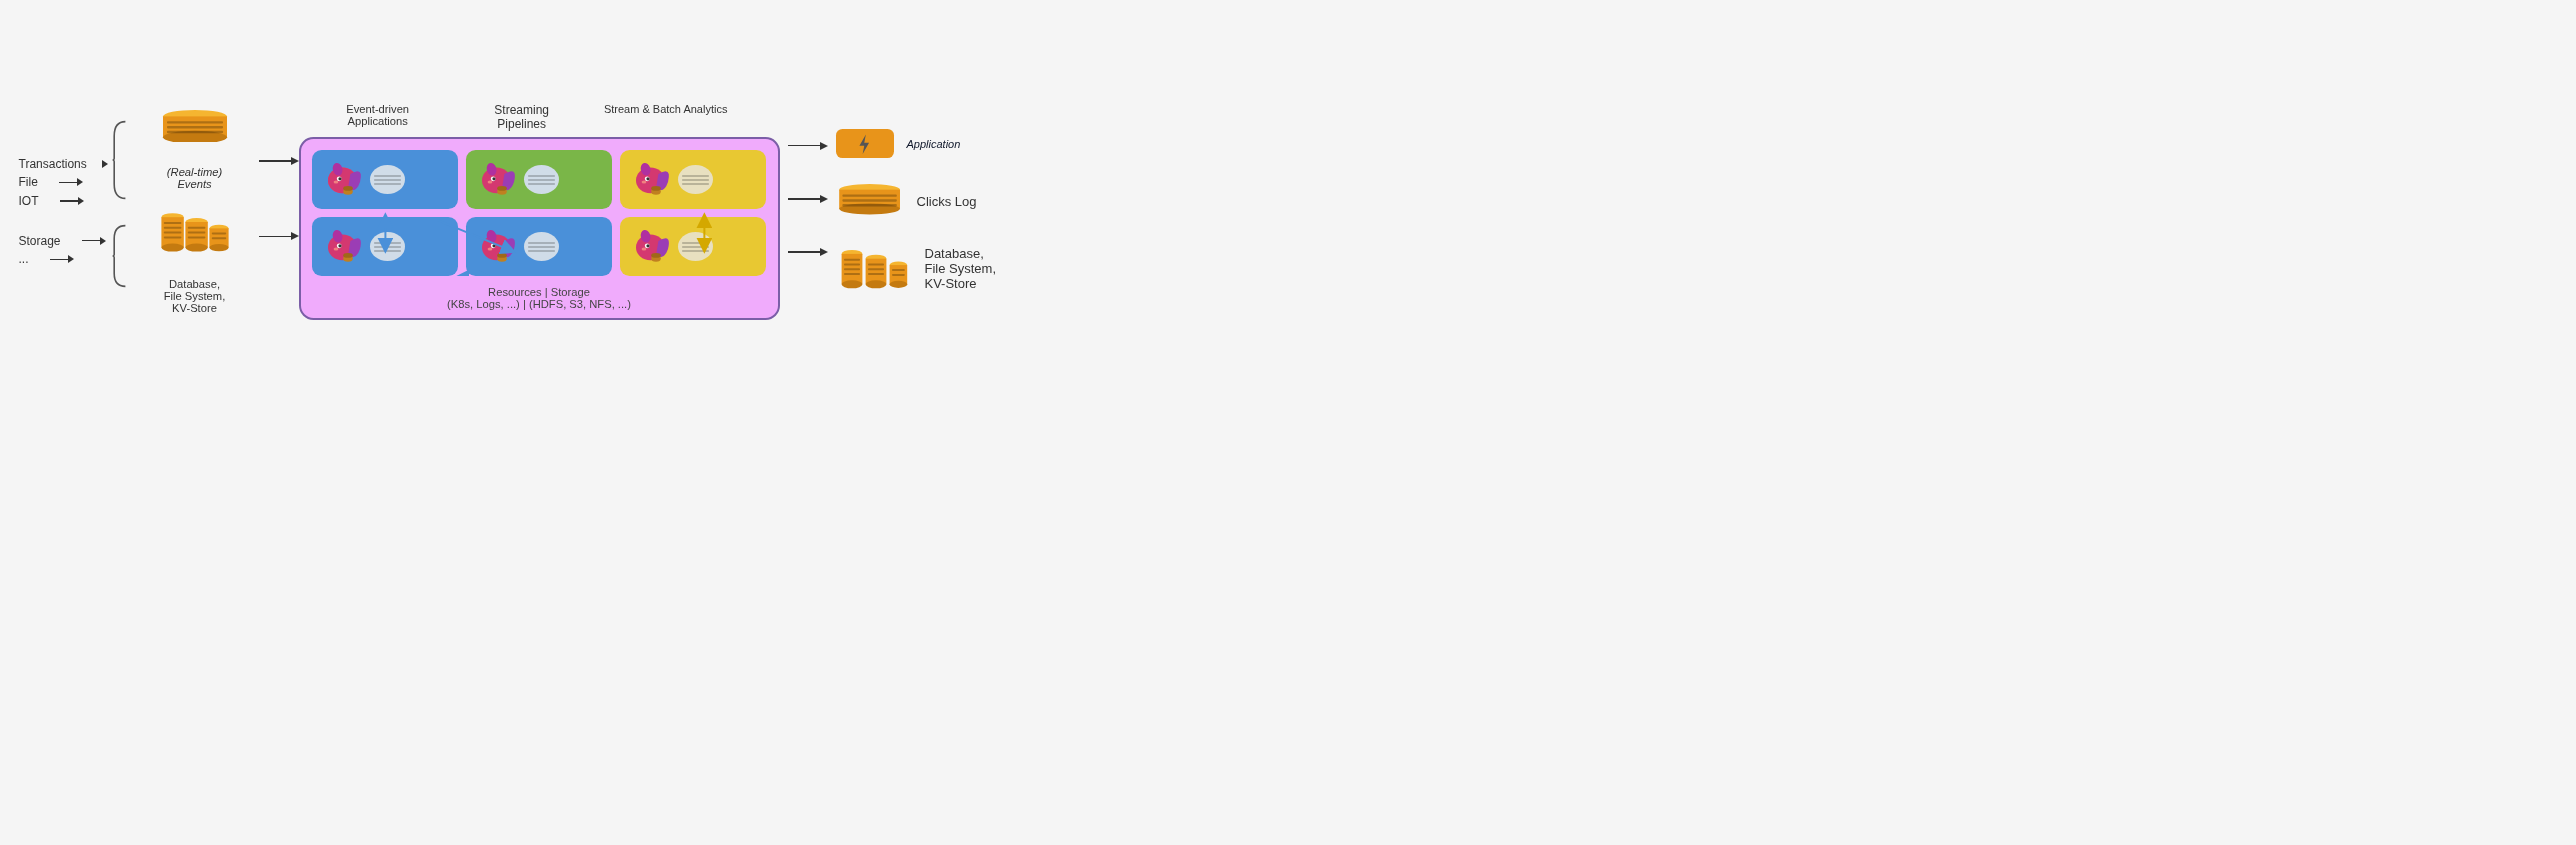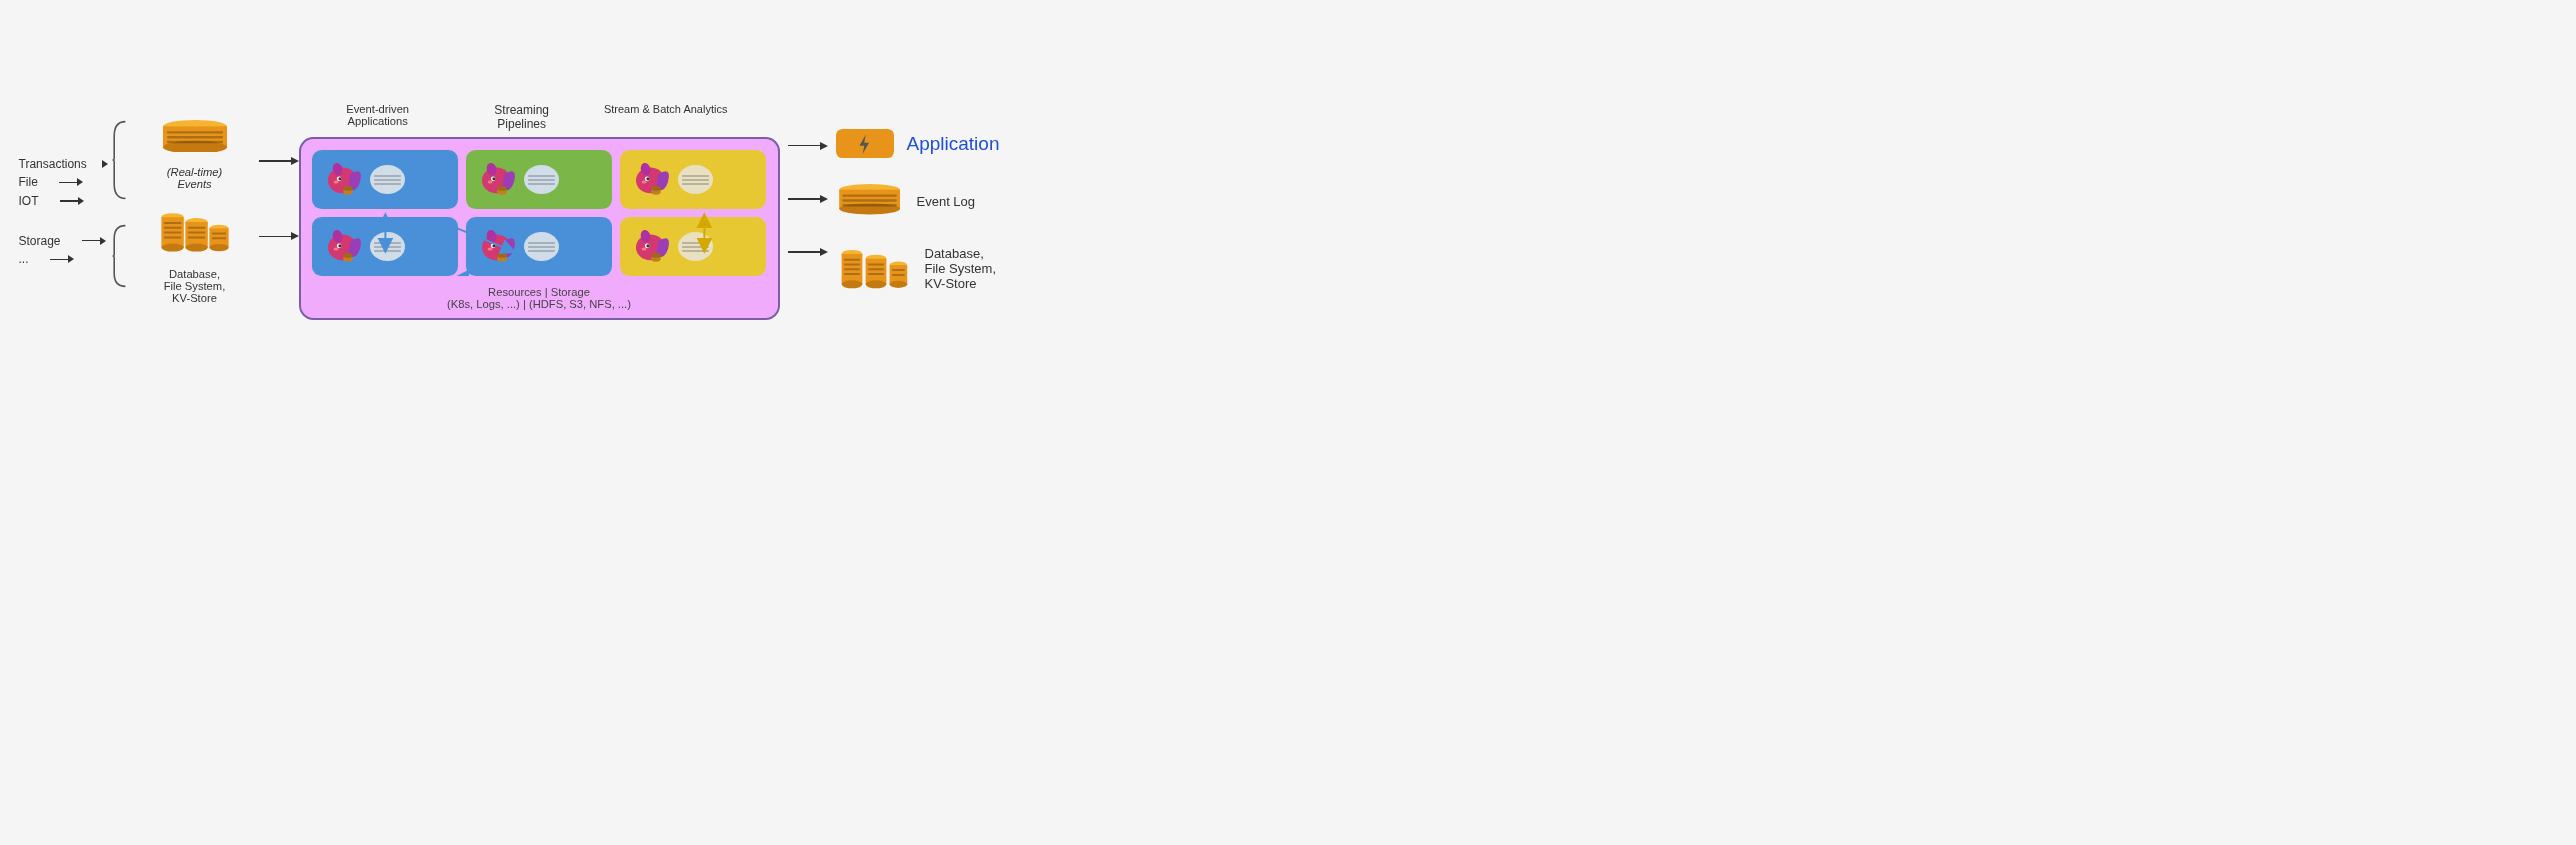--- a/index.html
+++ b/index.html
@@ -69,21 +69,21 @@
       flex-direction: column;
       align-items: center;
       gap: 16px;
       flex-shrink: 0;
       width: 128px;
     }
     .events-top, .events-bottom {
       display: flex;
       flex-direction: column;
       align-items: center;
-      gap: 11px;
+      gap: 21px;
     }
     .h-arrow {
       width: 100%;
       height: 11.2px;
       position: relative;
     }
     .h-arrow::before {
       content: '';
       display: block;
       position: absolute;
@@ -511,35 +511,35 @@
   </div>
 
   <div class="output-section">
 
     <div class="output-row">
       <div class="app-rect">
         <svg width="22.5" height="22.5" viewBox="0 0 28 28">
           <path d="M16,2 L8,16 L14,16 L12,26 L20,12 L14,12 Z" fill="#555" stroke="none"></path>
         </svg>
       </div>
-      <div style="font-size:19px; color:#1d4ed8;">Application</div>
+      <div style="font-size:11px; color:#0f172a;font-style:italic;">Application</div>
     </div>
 
     <div class="output-row">
       <div>
         <svg width="68" height="30.5" viewBox="0 0 85 38">
           <ellipse cx="42" cy="7" rx="38" ry="7" fill="#f5b530"></ellipse>
           <rect x="4" y="7" width="76" height="24" fill="#e8941a"></rect>
           <ellipse cx="42" cy="31" rx="38" ry="7" fill="#c47a10"></ellipse>
           <rect x="8" y="13" width="68" height="3" fill="rgba(0,0,0,0.25)" rx="1"></rect>
           <rect x="8" y="19" width="68" height="3" fill="rgba(0,0,0,0.25)" rx="1"></rect>
           <rect x="8" y="25" width="68" height="3" fill="rgba(0,0,0,0.25)" rx="1"></rect>
         </svg>
       </div>
-      <div style="font-size:13px; color:#333;">Event Log</div>
+      <div style="font-size:13px; color:#333;">Clicks Log</div>
     </div>
 
     <div class="output-row">
       <div>
         <svg width="76" height="47" viewBox="0 0 95 58">
           <ellipse cx="20" cy="12" rx="13" ry="5" fill="#f5b530"></ellipse>
           <rect x="7" y="12" width="26" height="38" fill="#e8941a"></rect>
           <ellipse cx="20" cy="50" rx="13" ry="5" fill="#c47a10"></ellipse>
           <rect x="10" y="18" width="20" height="2.5" fill="rgba(0,0,0,0.25)" rx="1"></rect>
           <rect x="10" y="24" width="20" height="2.5" fill="rgba(0,0,0,0.25)" rx="1"></rect>

